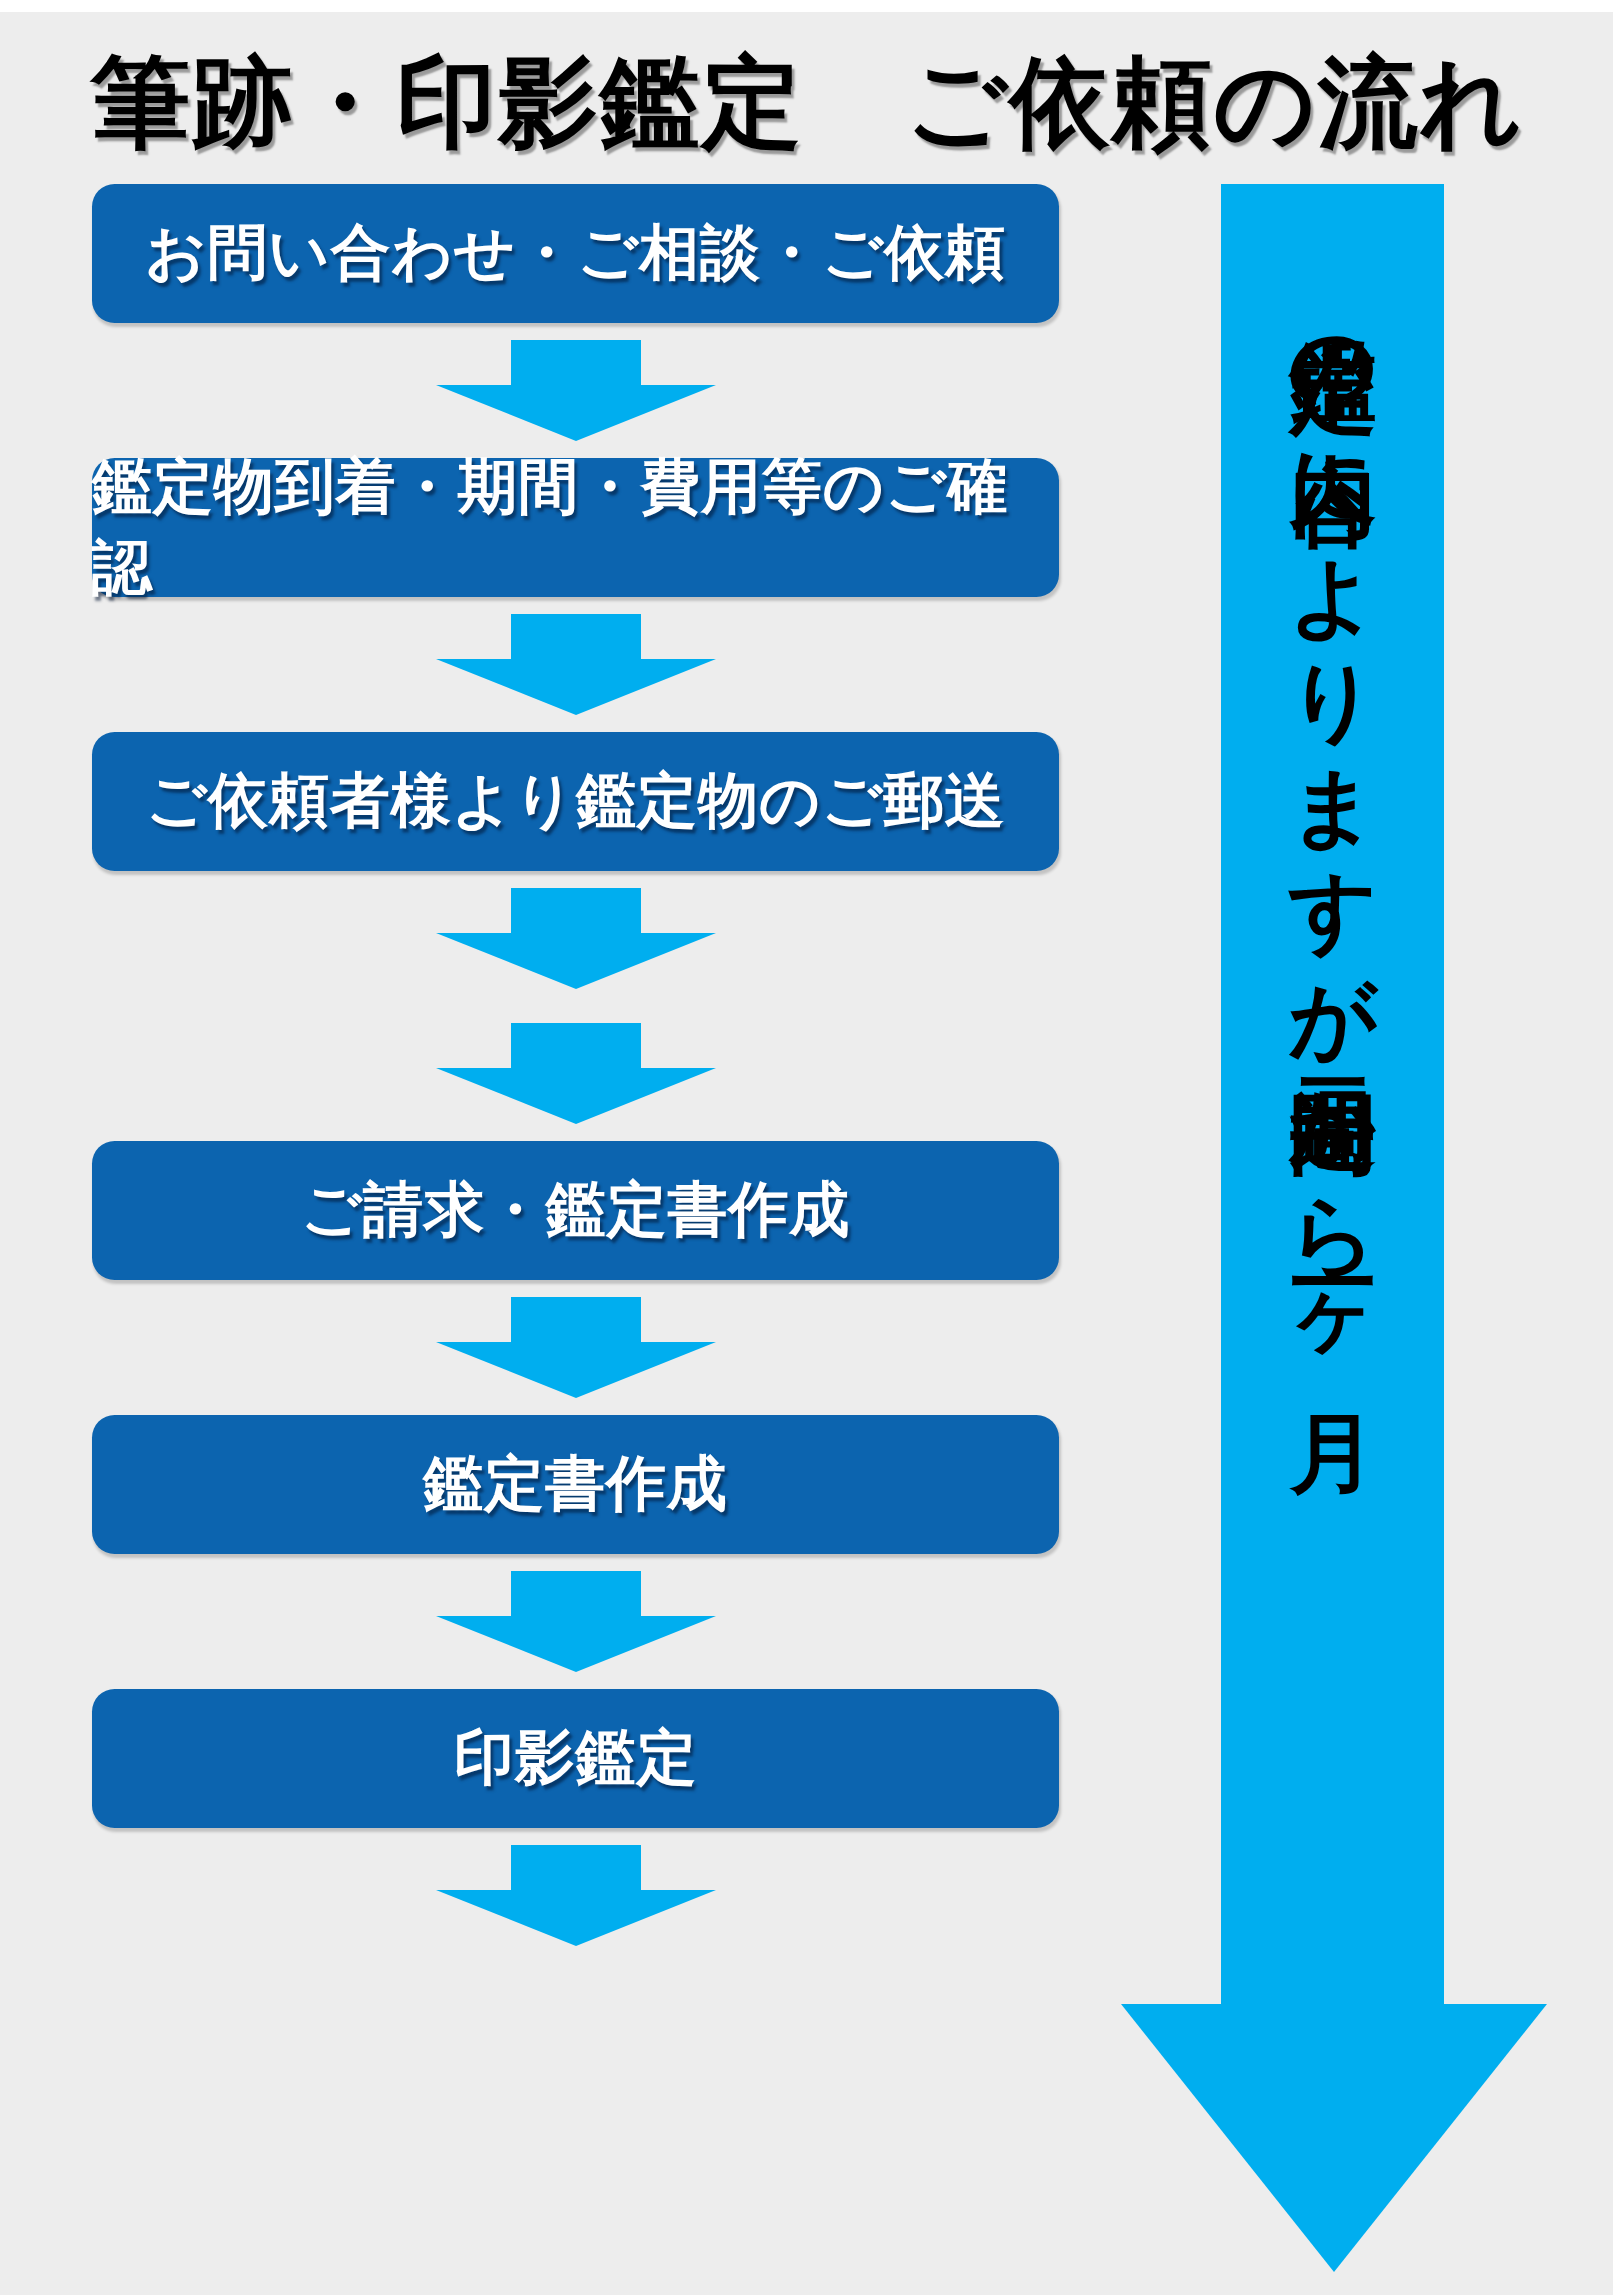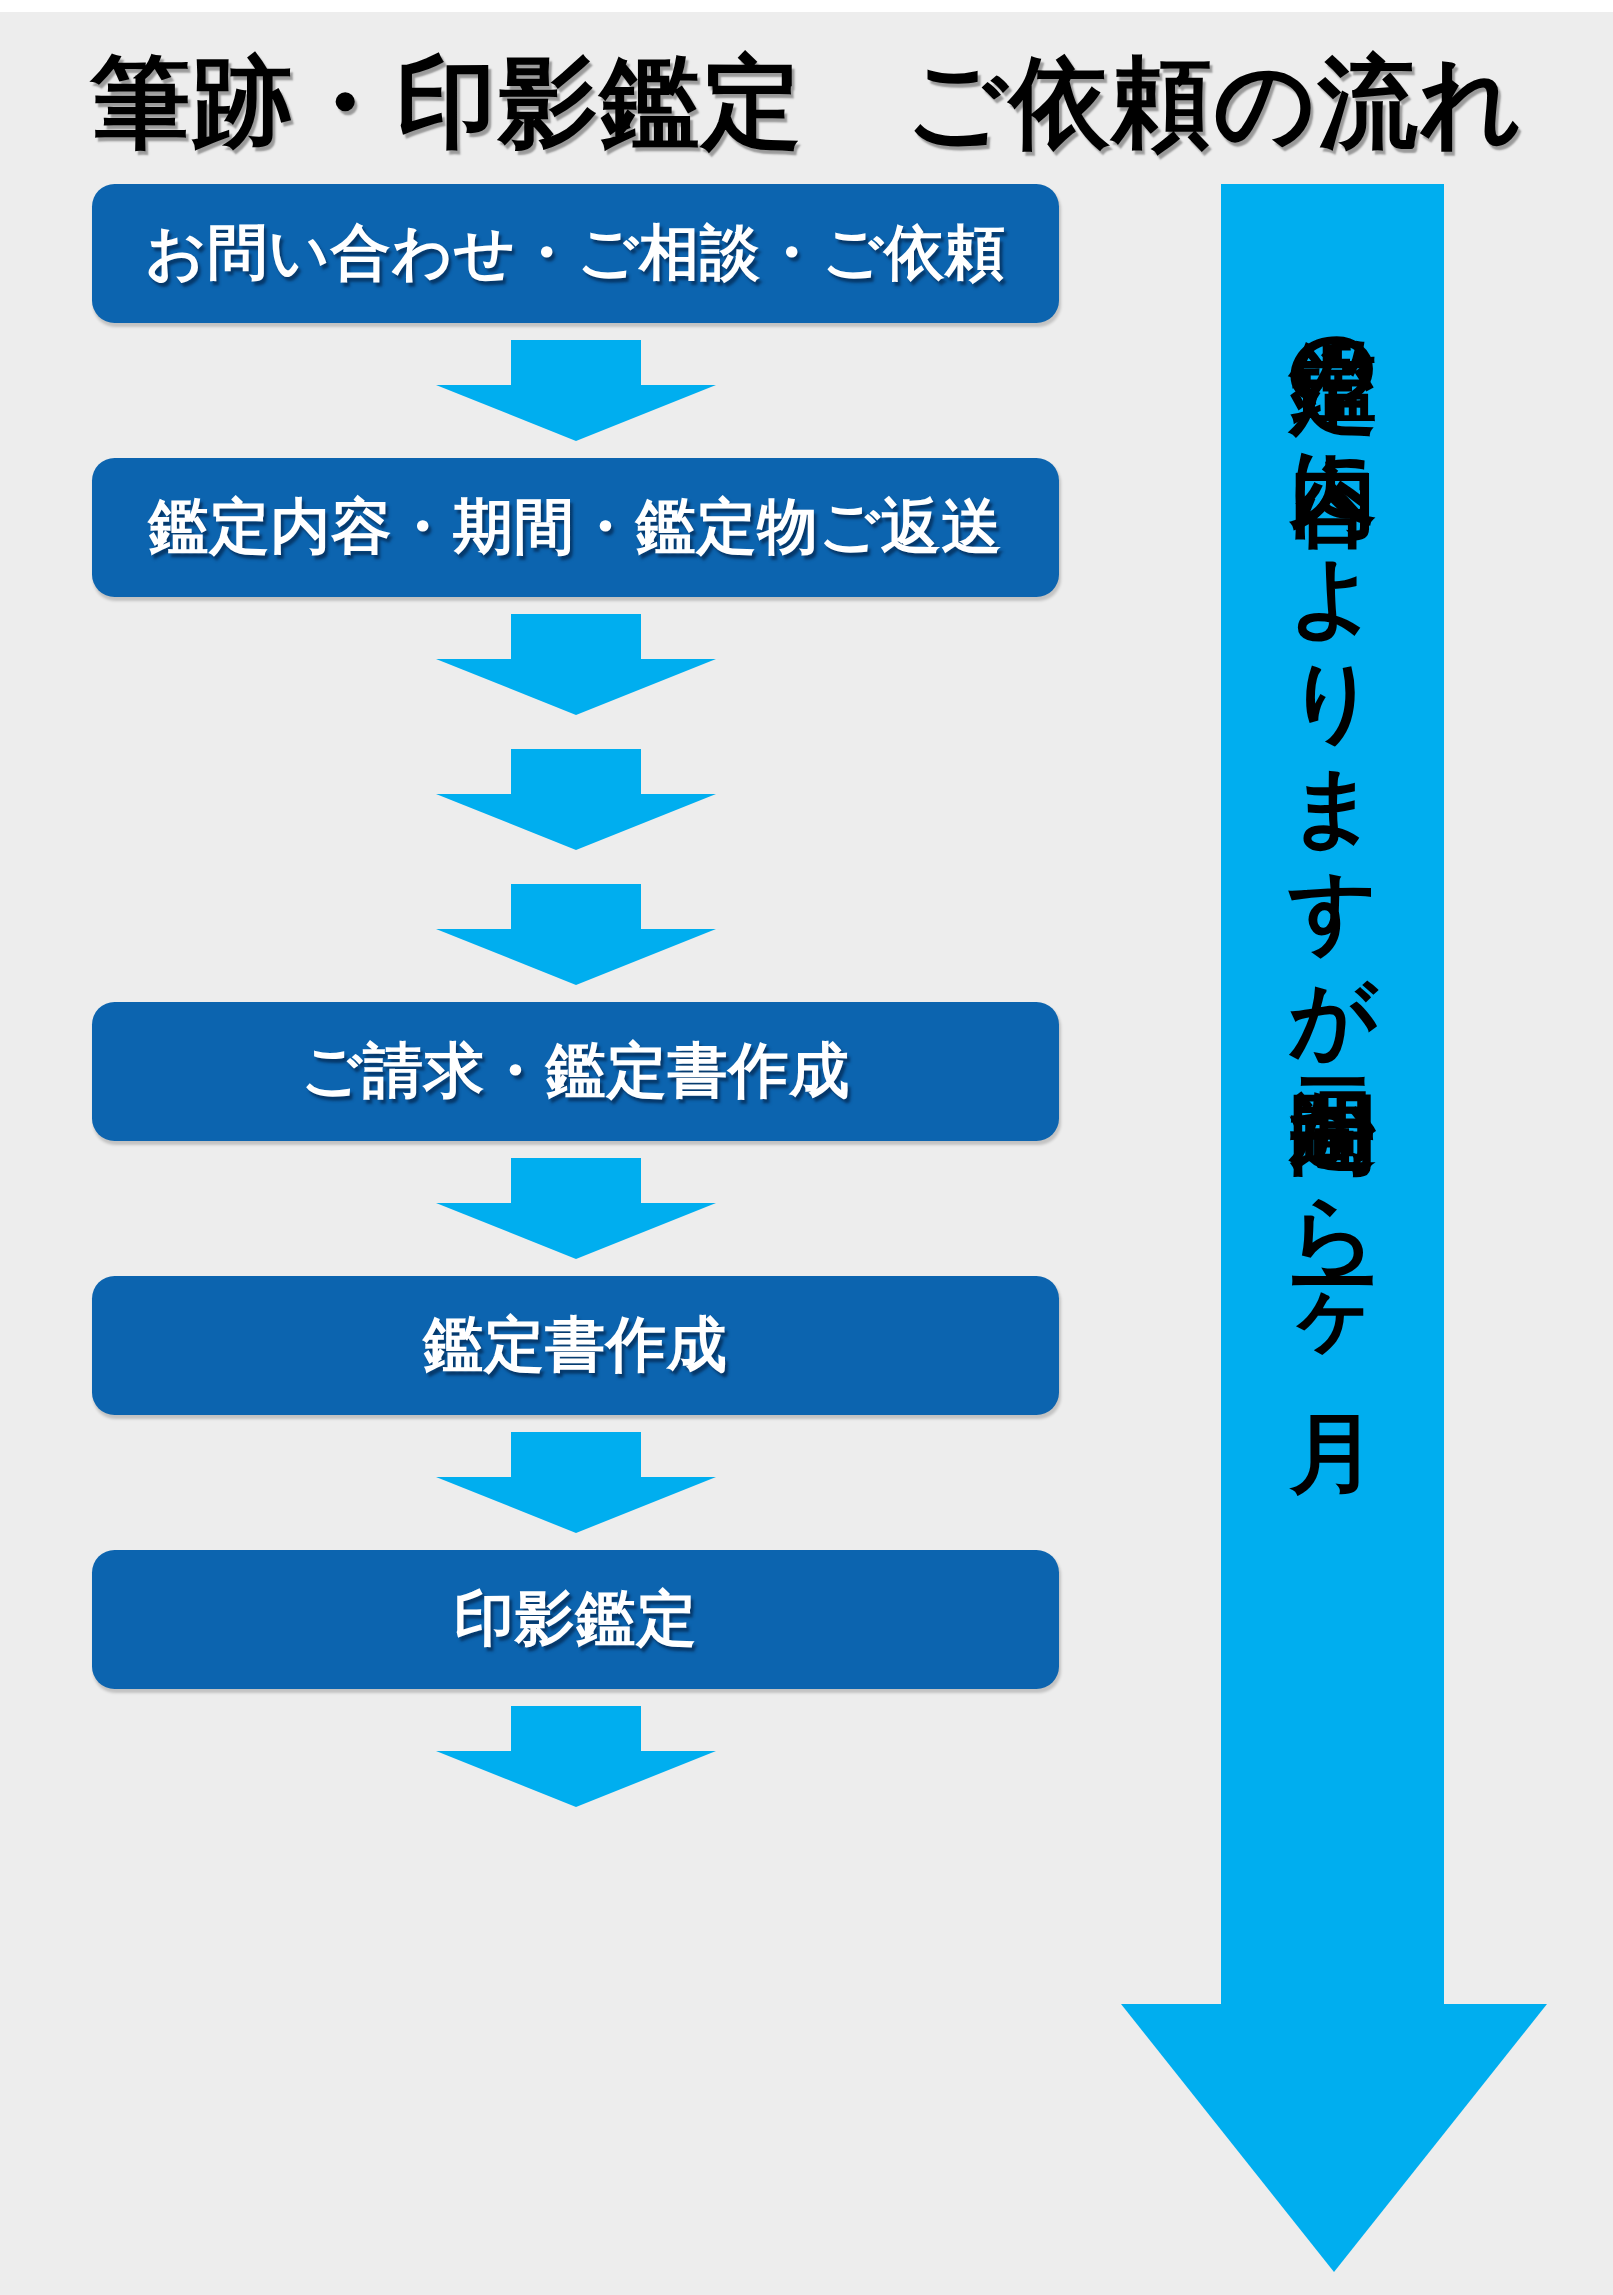--- a/index.html
+++ b/index.html
@@ -99,28 +99,31 @@
   <div class="step">
     <span>お問い合わせ・ご相談・ご依頼</span>
   </div>
 
   <div class="arrow-wrap">
     <div class="arrow-shaft"></div>
     <div class="arrow-head"></div>
   </div>
 
   <div class="step">
-    <span>鑑定内容・期間・鑑定物ご返送</span>
+    <span>鑑定物到着・期間・費用等のご確認</span>
   </div>
 
   <div class="arrow-wrap">
     <div class="arrow-shaft"></div>
     <div class="arrow-head"></div>
   </div>
 
+  <div class="step">
+    <span>ご依頼者様より鑑定物のご郵送</span>
+  </div>
 
   <div class="arrow-wrap">
     <div class="arrow-shaft"></div>
     <div class="arrow-head"></div>
   </div>
 
 
   <div class="arrow-wrap">
     <div class="arrow-shaft"></div>
     <div class="arrow-head"></div>

